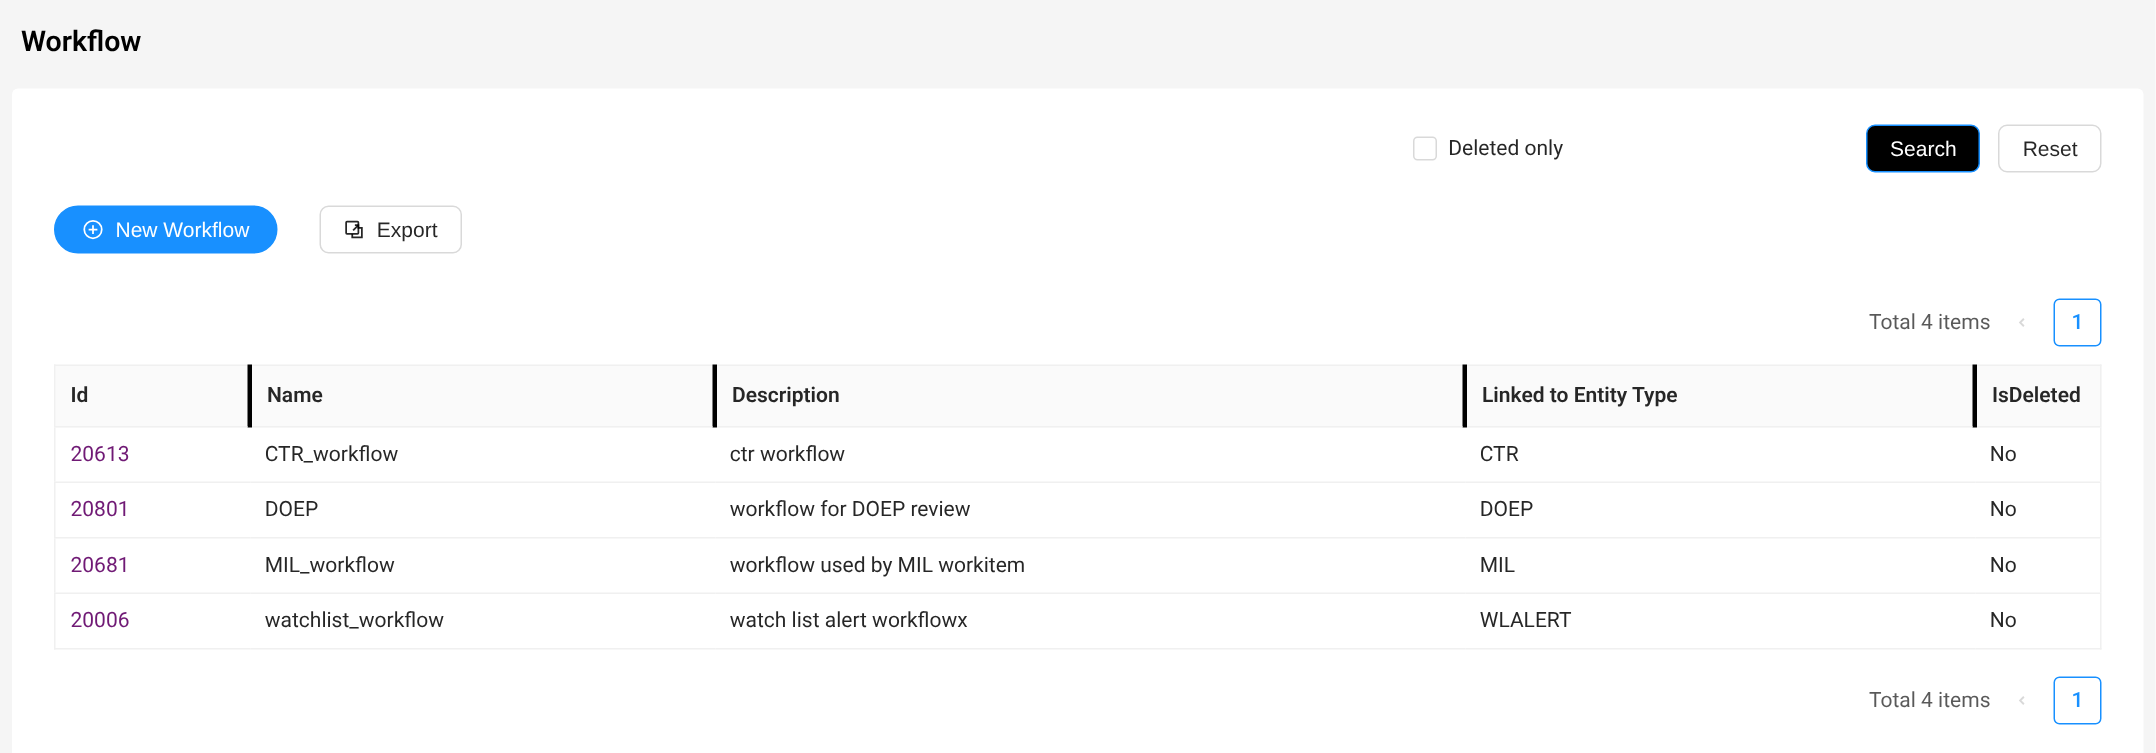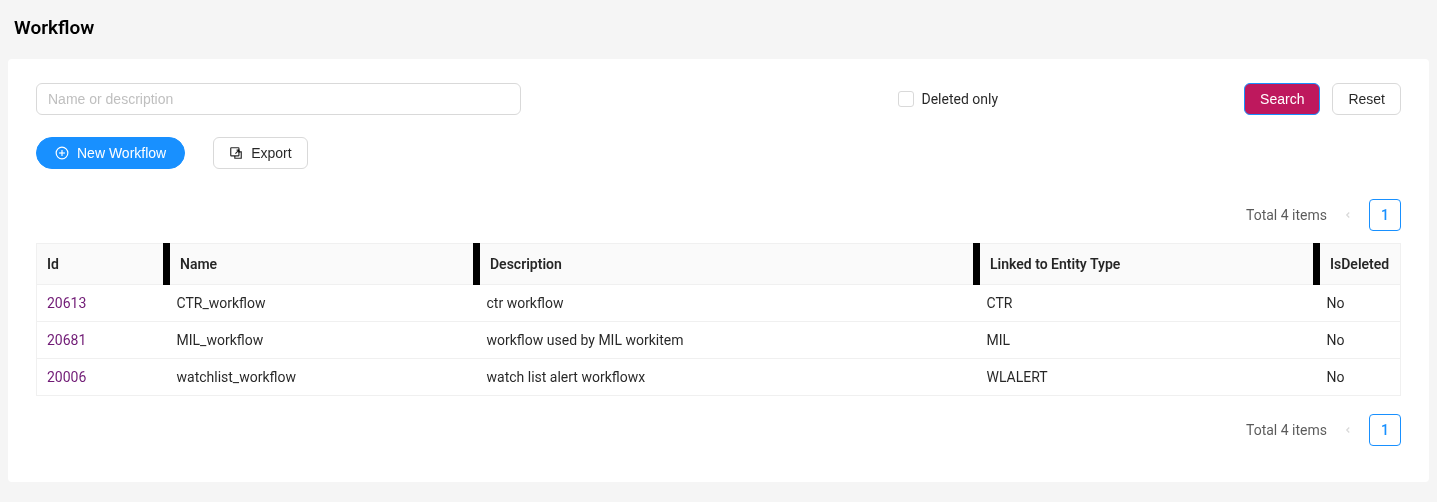--- a/index.html
+++ b/index.html
@@ -62,24 +62,23 @@
       padding: 0 15px;
       border-radius: 6px;
       font-size: 14px;
       line-height: 1;
       cursor: pointer;
       border: 1px solid #d9d9d9;
       background: #fff;
       color: rgba(0,0,0,0.85);
     }
     .btn-primary {
-      background: #be185d;
+      background: #000000;
       border-color: #1890ff;
       color: #fff;
-      margin-left: 44px;
     }
     .action-row {
       display: flex;
       align-items: center;
       gap: 28px;
       margin-bottom: 30px;
     }
     .btn-new {
       background: #1890ff;
       border-color: #1890ff;
@@ -120,21 +119,21 @@
       border-collapse: collapse;
       border: 1px solid #f0f0f0;
       margin-bottom: 18px;
     }
     .data-table thead th {
       background: #fafafa;
       text-align: left;
       font-weight: 600;
       padding: 12px 10px;
       border-bottom: 1px solid #f0f0f0;
-      border-right: 7px solid #000000;
+      border-right: 3px solid #000000;
       color: rgba(0,0,0,0.85);
     }
     .data-table thead th:last-child { border-right: none; }
     .data-table tbody td {
       padding: 10px 10px;
       border-bottom: 1px solid #f0f0f0;
       color: rgba(0,0,0,0.85);
     }
     .data-table tbody tr:last-child td { border-bottom: none; }
     .link { color: #701a75; cursor: pointer; }
@@ -145,21 +144,20 @@
     .col-del { width: auto; }
   </style>
 </head>
 <body>
 
 <div class="page-title">Workflow</div>
 
 <div class="card">
 
   <div class="filter-row">
-    <input class="search-input" type="text" placeholder="Name or description" style="">
     <div class="flex-spacer"></div>
 
     <label class="checkbox-wrap">
       <span class="checkbox-box"></span>
       <span class="checkbox-label">Deleted only</span>
     </label>
 
     <button class="btn btn-primary">Search</button>
     <button class="btn">Reset</button>
   </div>
@@ -214,20 +212,27 @@
     </thead>
     <tbody>
       <tr>
         <td><span class="link">20613</span></td>
         <td>CTR_workflow</td>
         <td>ctr workflow</td>
         <td>CTR</td>
         <td>No</td>
       </tr>
       <tr>
+        <td><span class="link">20801</span></td>
+        <td>DOEP</td>
+        <td>workflow for DOEP review</td>
+        <td>DOEP</td>
+        <td>No</td>
+      </tr>
+      <tr>
         <td><span class="link">20681</span></td>
         <td>MIL_workflow</td>
         <td>workflow used by MIL workitem</td>
         <td>MIL</td>
         <td>No</td>
       </tr>
       <tr>
         <td><span class="link">20006</span></td>
         <td>watchlist_workflow</td>
         <td>watch list alert workflowx</td>

